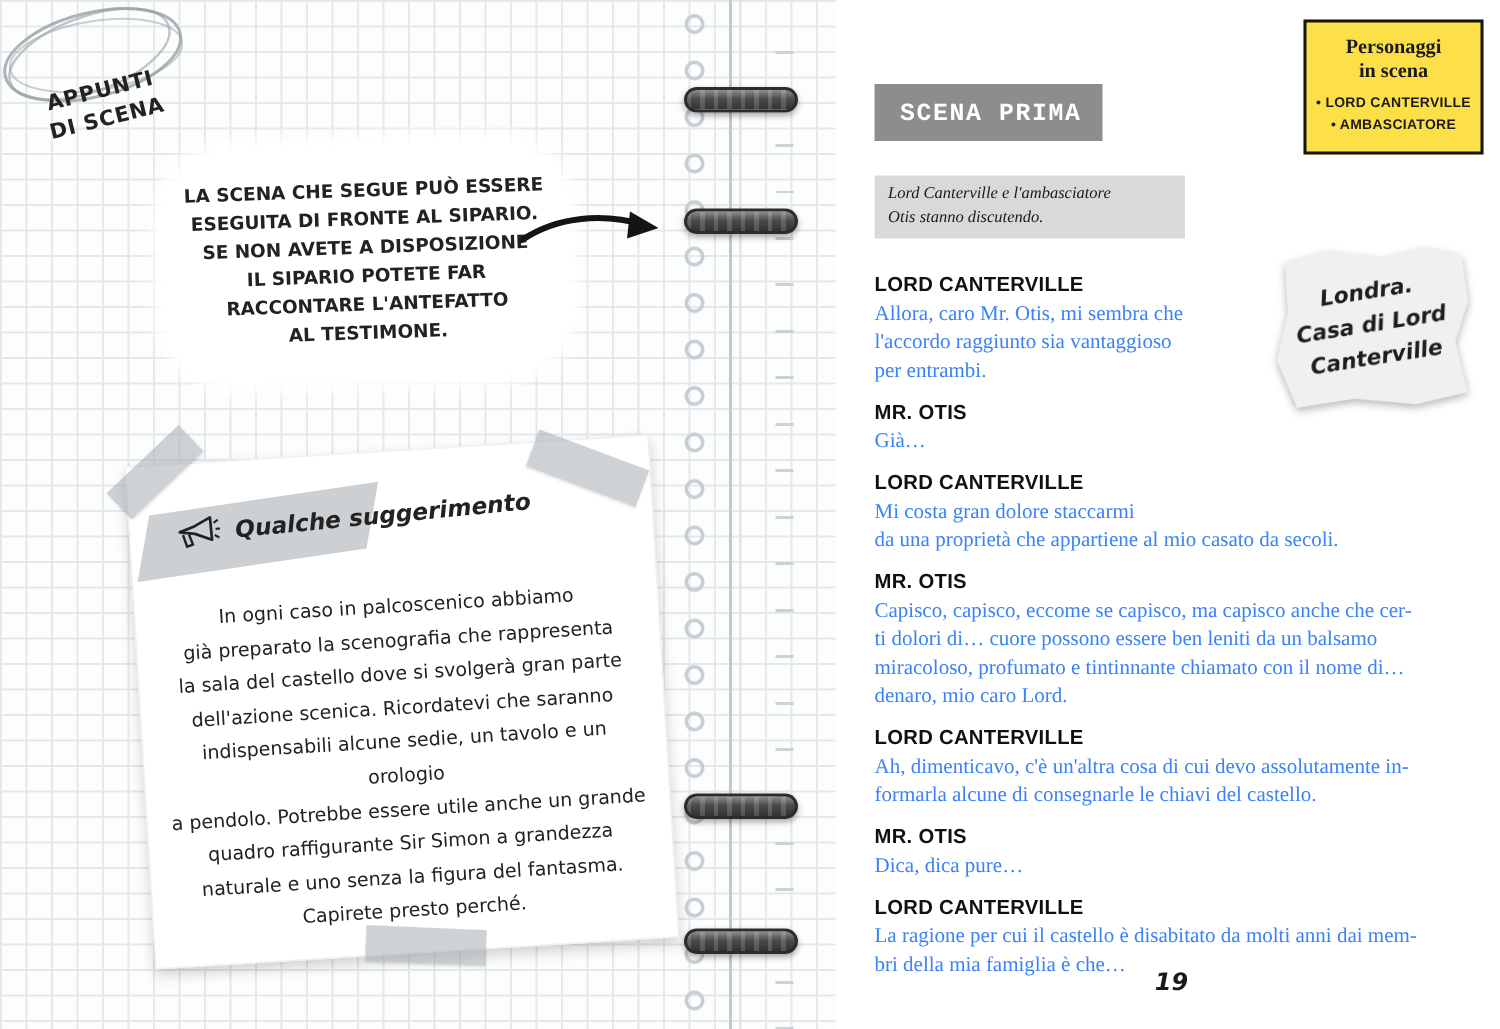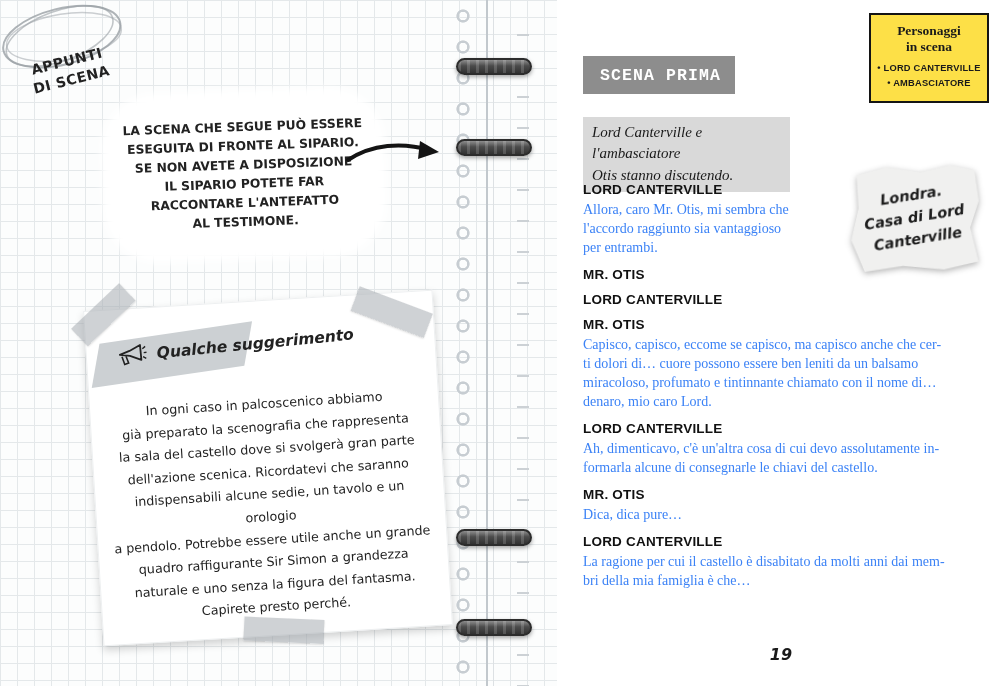--- a/index.html
+++ b/index.html
@@ -114,21 +114,21 @@
   .personaggi-title {
     font-family: "Liberation Serif", serif;
     font-weight: 700; font-size: 13.5px; line-height: 1.15; white-space: pre-line;
   }
   .personaggi-items { margin-top: 7px; }
   .personaggi-item { font-weight: 700; font-size: 9.3px; line-height: 1.65; letter-spacing: .2px; }
   .stage-direction {
     position: absolute; left: 583px; top: 117px; width: 207px;
     background: #d9d9d9; padding: 5px 9px 6px;
     font-family: "Liberation Serif", serif; font-style: italic;
-    font-size: 15px; line-height: 1.42; white-space: pre-line;
+    font-size: 11px; line-height: 1.42; white-space: pre-line;
   }
   .torn-wrap { position: absolute; left: 851px; top: 165px; filter: drop-shadow(0 2px 3px rgba(0,0,0,.3)); transform: rotate(-1deg); }
   .torn-note {
     width: 128px; height: 106px; background: #f0f0ef;
     clip-path: polygon(5% 9%, 28% 2%, 55% 7%, 78% 1%, 97% 6%, 100% 35%, 93% 60%, 99% 92%, 72% 99%, 40% 95%, 10% 100%, 0% 70%, 6% 40%);
     display: flex; align-items: center; justify-content: center;
   }
   .torn-text {
     transform: rotate(-8deg);
     font-family: "DejaVu Sans", sans-serif; font-style: italic; font-weight: 600;
@@ -235,23 +235,26 @@
 
 <div class="dialogue">
   <div>
     <div class="speaker">LORD CANTERVILLE</div>
     <div class="line-text">Allora, caro Mr. Otis, mi sembra che
 l'accordo raggiunto sia vantaggioso
 per entrambi.</div>
   </div>
   <div>
     <div class="speaker">MR. OTIS</div>
-  </div>
-  <div>
-    <div class="speaker">LORD CANTERVILLE</div>
+    <div class="line-text">Già…</div>
+  </div>
+  <div>
+    <div class="speaker">LORD CANTERVILLE</div>
+    <div class="line-text">Mi costa gran dolore staccarmi
+da una proprietà che appartiene al mio casato da secoli.</div>
   </div>
   <div>
     <div class="speaker">MR. OTIS</div>
     <div class="line-text">Capisco, capisco, eccome se capisco, ma capisco anche che cer-
 ti dolori di… cuore possono essere ben leniti da un balsamo
 miracoloso, profumato e tintinnante chiamato con il nome di…
 denaro, mio caro Lord.</div>
   </div>
   <div>
     <div class="speaker">LORD CANTERVILLE</div>

